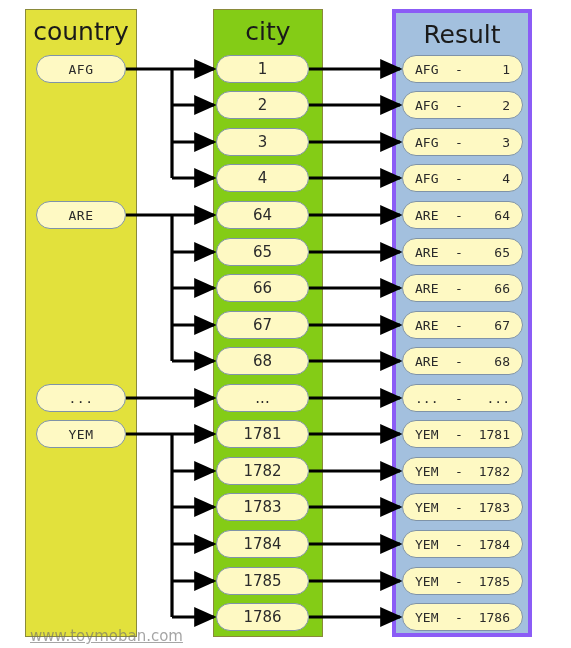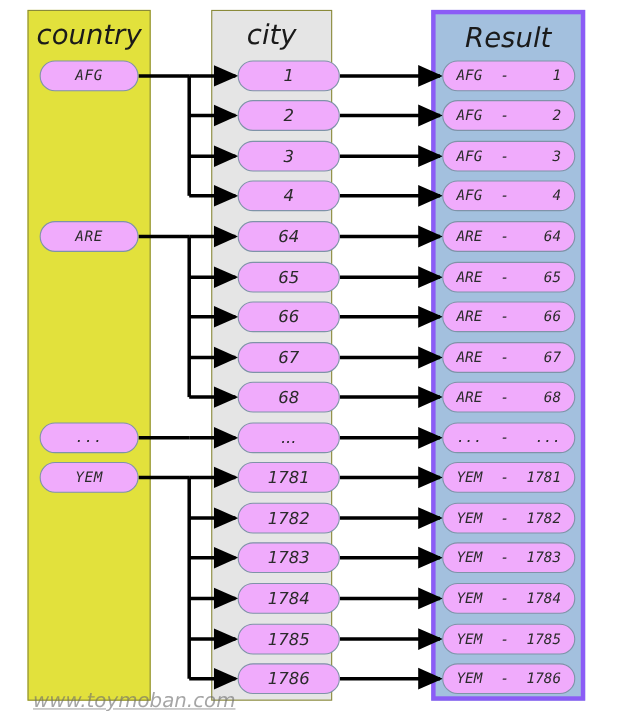--- a/index.html
+++ b/index.html
@@ -11,40 +11,39 @@
     height: 648px;
     background: #ffffff;
     font-family: "Liberation Sans", sans-serif;
     overflow: hidden;
     position: relative;
   }
   #stage {
     position: relative;
     width: 571px;
     height: 616px;
-    font-style: italic;
   }
   .column {
     position: absolute;
     box-sizing: border-box;
   }
   .col-country {
     left: 25px;
     top: 9px;
     width: 112px;
     height: 628px;
     background: #e2e13c;
     border: 1px solid #8a8a3a;
   }
   .col-city {
-    left: 192px;
+    left: 213px;
     top: 9px;
     width: 110px;
     height: 628px;
-    background: #e5e5e5;
+    background: #84cc16;
     border: 1px solid #8a8a3a;
   }
   .col-result {
     left: 392px;
     top: 9px;
     width: 140px;
     height: 628px;
     background: #a3c0de;
     border: 4px solid #8b5cf6;
   }
@@ -56,21 +55,21 @@
     text-align: center;
     font-size: 25px;
     font-family: "DejaVu Sans", "Liberation Sans", sans-serif;
     color: #1a1a1a;
     line-height: 1;
   }
   .node {
     position: absolute;
     box-sizing: border-box;
     border-radius: 17px;
-    background: #f0abfc;
+    background: #fef9c3;
     border: 1.3px solid #7f93a8;
     display: flex;
     align-items: center;
     justify-content: center;
     color: #2b2b2b;
     white-space: pre;
   }
   .node-country {
     left: 36px;
     width: 90px;
@@ -112,21 +111,21 @@
     width: 571px;
     height: 648px;
     pointer-events: none;
   }
   .watermark {
     position: absolute;
     left: 0;
     top: 626px;
     width: 571px;
     height: 22px;
-    font-size: 18px;
+    font-size: 15px;
     color: rgba(110,110,110,0.62);
     font-family: "DejaVu Sans", "Liberation Sans", sans-serif;
     white-space: nowrap;
     letter-spacing: 0px;
   }
   .watermark .wm-a {
     position: absolute;
     left: 30px;
     top: 1px;
     text-decoration: underline;

